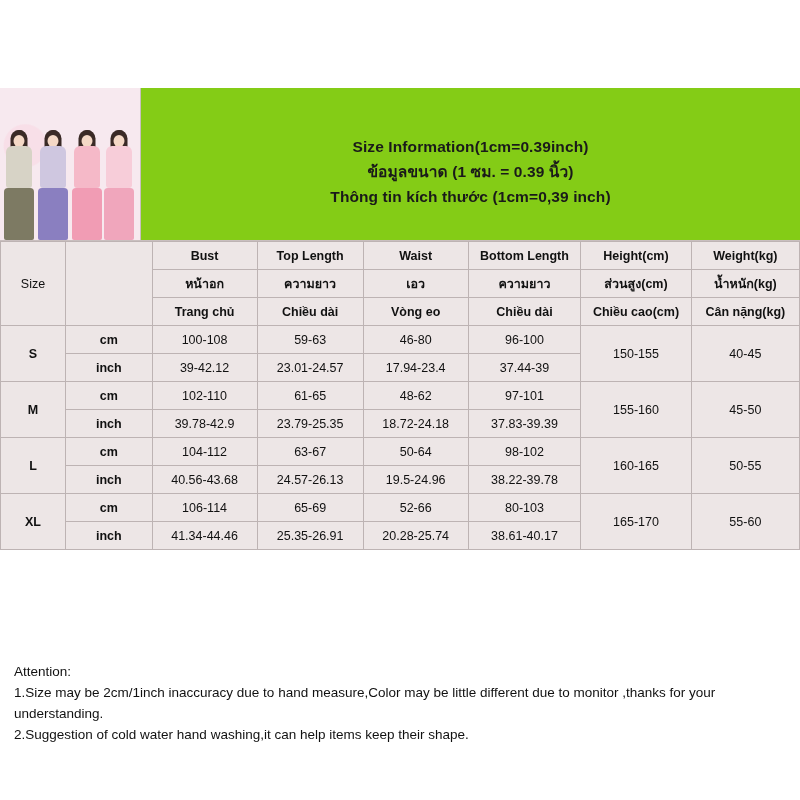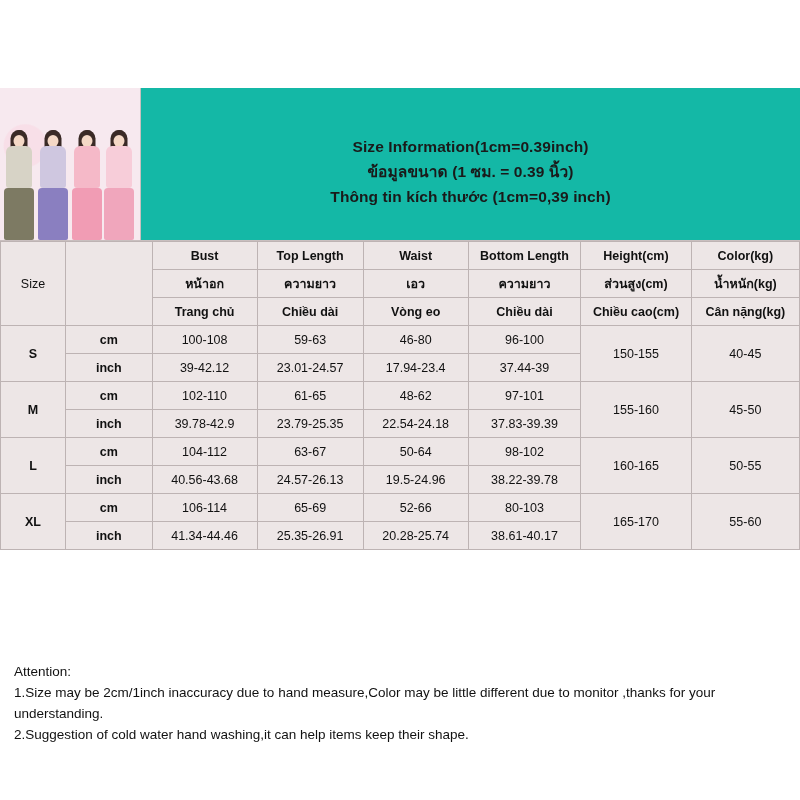--- a/index.html
+++ b/index.html
@@ -96,21 +96,21 @@
   .fig2 .bottom { background: #8a7fc0; }
   .fig3 { left: 72px; }
   .fig3 .top { background: #f5b9c8; }
   .fig3 .bottom { background: #f19cb4; }
   .fig4 { left: 104px; }
   .fig4 .top { background: #f7cdd9; }
   .fig4 .bottom { background: #f0a6bc; }
 
   .title-cell {
     flex: 1 1 auto;
-    background: #14b8a6;
+    background: #84cc16;
     display: flex;
     flex-direction: column;
     align-items: center;
     justify-content: center;
     padding-top: 14px;
     box-sizing: border-box;
   }
   .title-line {
     color: #1a1a1a;
     font-weight: bold;
@@ -242,21 +242,21 @@
       <tbody>
 
         <tr>
           <td class="size-word" rowspan="3">Size</td>
           <td class="blank-cell" rowspan="3"></td>
           <td class="hdr">Bust</td>
           <td class="hdr">Top Length</td>
           <td class="hdr">Waist</td>
           <td class="hdr">Bottom Length</td>
           <td class="hdr">Height(cm)</td>
-          <td class="hdr">Color(kg)</td>
+          <td class="hdr">Weight(kg)</td>
         </tr>
 
         <tr>
           <td class="hdr">หน้าอก</td>
           <td class="hdr">ความยาว</td>
           <td class="hdr">เอว</td>
           <td class="hdr">ความยาว</td>
           <td class="hdr">ส่วนสูง(cm)</td>
           <td class="hdr">น้ำหนัก(kg)</td>
         </tr>
@@ -295,21 +295,21 @@
           <td class="val">61-65</td>
           <td class="val">48-62</td>
           <td class="val">97-101</td>
           <td class="merge-cell" rowspan="2">155-160</td>
           <td class="merge-cell" rowspan="2">45-50</td>
         </tr>
         <tr>
           <td class="unit-cell">inch</td>
           <td class="val">39.78-42.9</td>
           <td class="val">23.79-25.35</td>
-          <td class="val">22.54-24.18</td>
+          <td class="val">18.72-24.18</td>
           <td class="val">37.83-39.39</td>
         </tr>
 
         <tr>
           <td class="size-label" rowspan="2">L</td>
           <td class="unit-cell">cm</td>
           <td class="val">104-112</td>
           <td class="val">63-67</td>
           <td class="val">50-64</td>
           <td class="val">98-102</td>

